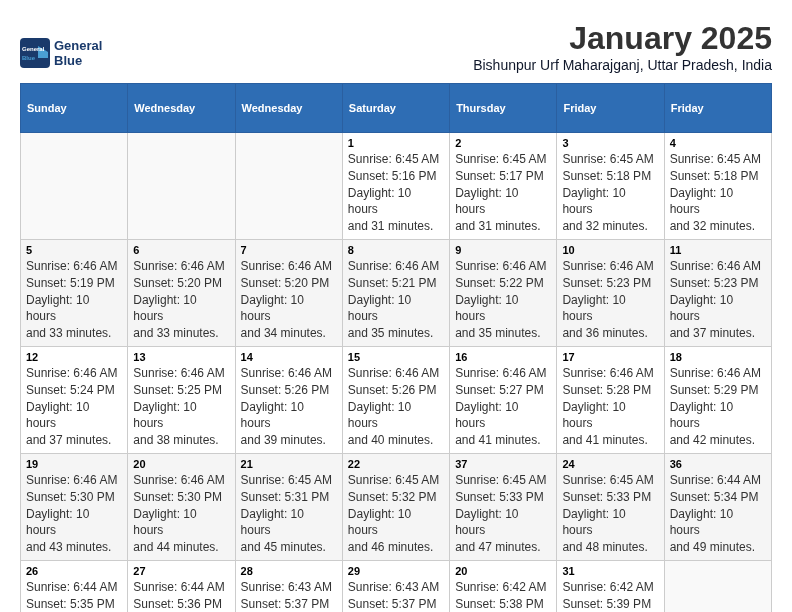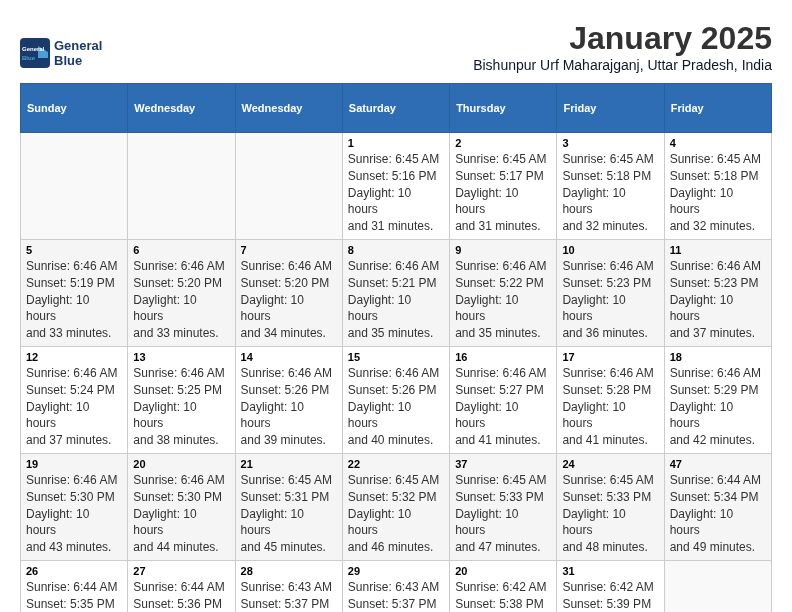--- a/index.html
+++ b/index.html
@@ -294,21 +294,21 @@
 and 47 minutes.</div>
         </td>
         <td>
           <span class="day-number">24</span>
           <div class="day-detail" style="white-space: pre-line;">Sunrise: 6:45 AM
 Sunset: 5:33 PM
 Daylight: 10 hours
 and 48 minutes.</div>
         </td>
         <td>
-          <span class="day-number">47</span>
+          <span class="day-number">36</span>
           <div class="day-detail" style="white-space: pre-line;">Sunrise: 6:44 AM
 Sunset: 5:34 PM
 Daylight: 10 hours
 and 49 minutes.</div>
         </td>
       </tr>
       <tr>
         <td>
           <span class="day-number">26</span>
           <div class="day-detail" style="white-space: pre-line;">Sunrise: 6:44 AM

